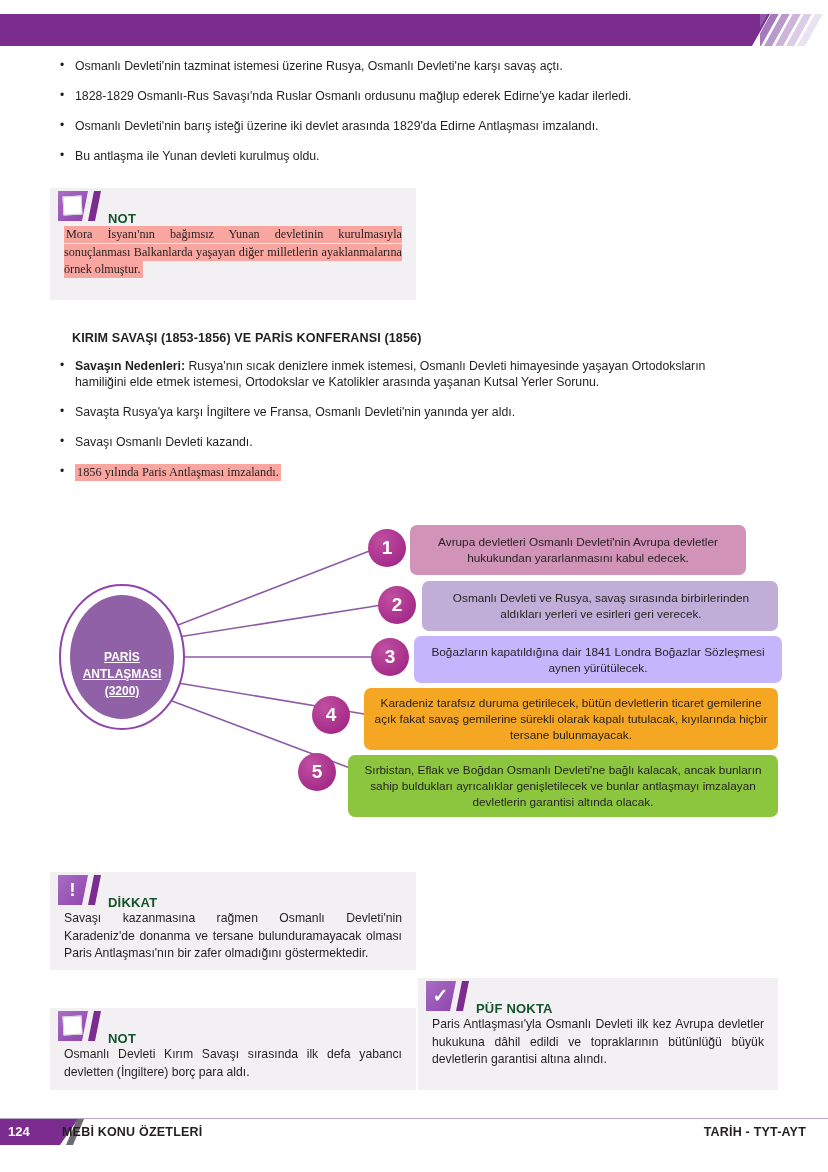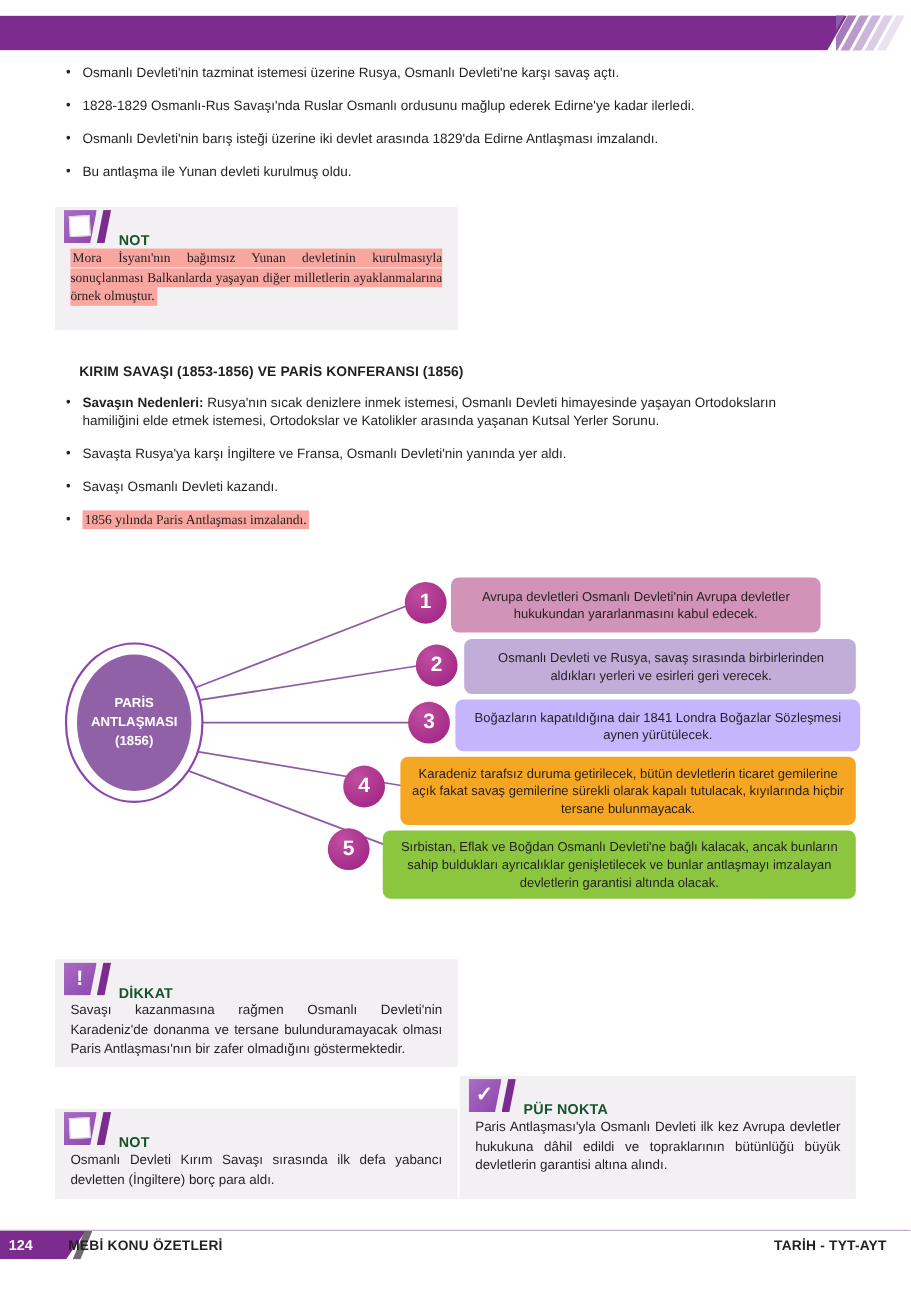--- a/index.html
+++ b/index.html
@@ -258,24 +258,24 @@
     <line x1="178" y1="120" x2="372" y2="45" stroke="#8E5BA6" stroke-width="1.6"></line>
     <line x1="178" y1="132" x2="382" y2="100" stroke="#8E5BA6" stroke-width="1.6"></line>
     <line x1="182" y1="152" x2="374" y2="152" stroke="#8E5BA6" stroke-width="1.6"></line>
     <line x1="178" y1="178" x2="370" y2="210" stroke="#8E5BA6" stroke-width="1.6"></line>
     <line x1="172" y1="196" x2="358" y2="266" stroke="#8E5BA6" stroke-width="1.6"></line>
 
     <ellipse cx="122" cy="152" rx="62" ry="72" fill="#ffffff" stroke="#8E44AD" stroke-width="2"></ellipse>
     <ellipse cx="122" cy="152" rx="52" ry="62" fill="#9161A8"></ellipse>
   </svg>
 
-  <div class="node-circle-label" style="left:62px; top:126px;">
+  <div class="node-circle-label" style="left:62px; top:144px;text-decoration:underline;">
     <div>PARİS</div>
     <div>ANTLAŞMASI</div>
-    <div>(1856)</div>
+    <div>(3200)</div>
   </div>
 
   <div class="num-badge" style="left:368px; top:24px;  width:38px; height:38px; font-size:19px; line-height:38px;">1</div>
   <div class="num-badge" style="left:378px; top:81px;  width:38px; height:38px; font-size:19px; line-height:38px;">2</div>
   <div class="num-badge" style="left:371px; top:133px; width:38px; height:38px; font-size:19px; line-height:38px;">3</div>
   <div class="num-badge" style="left:312px; top:191px; width:38px; height:38px; font-size:19px; line-height:38px;">4</div>
   <div class="num-badge" style="left:298px; top:248px; width:38px; height:38px; font-size:19px; line-height:38px;">5</div>
 
   <div class="item-box" style="left:410px; top:20px;  width:336px; height:50px; background:#D193B8;">Avrupa devletleri Osmanlı Devleti'nin Avrupa devletler hukukundan  yararlanmasını kabul edecek.</div>
   <div class="item-box" style="left:422px; top:76px;  width:356px; height:50px; background:#C0AED8;padding-left:12px;">Osmanlı Devleti ve Rusya, savaş sırasında birbirlerinden aldıkları yerleri ve esirleri geri verecek.</div>

